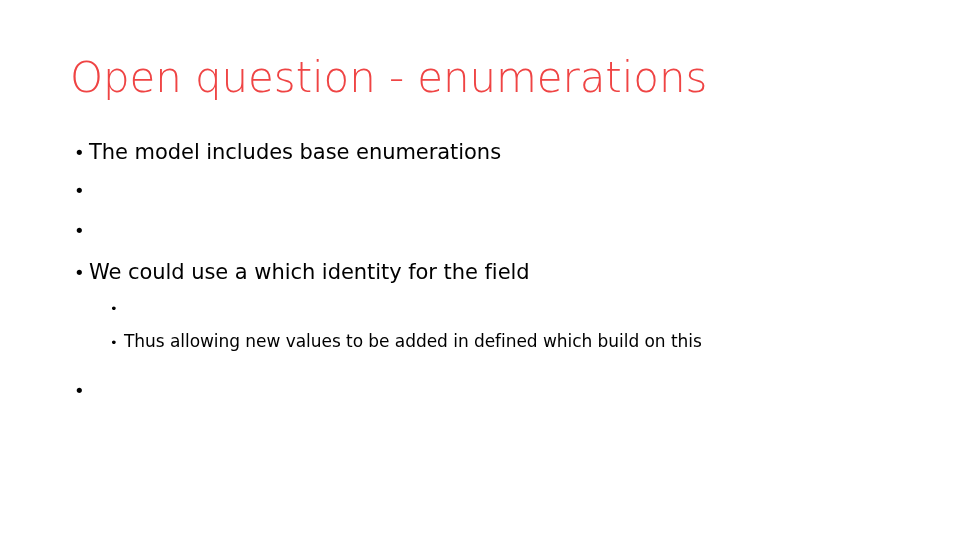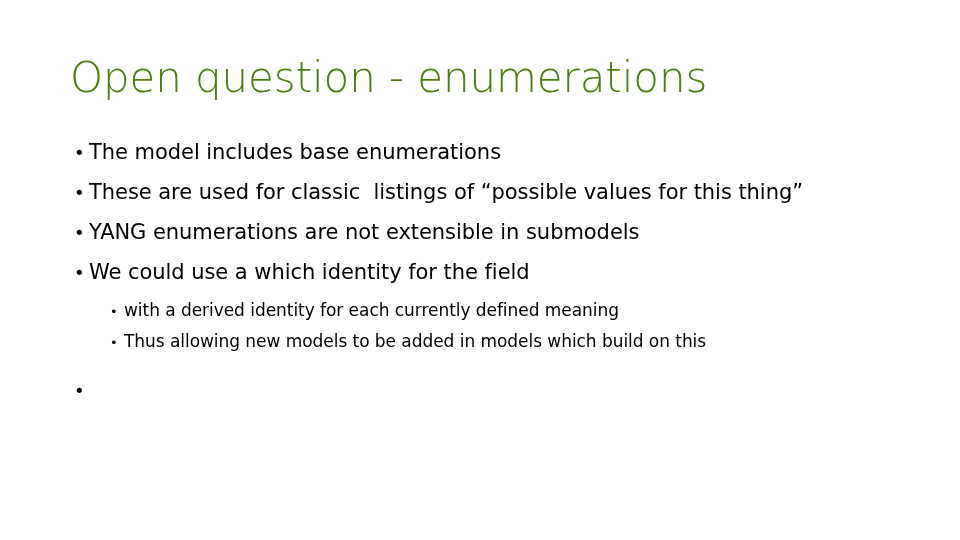--- a/index.html
+++ b/index.html
@@ -26,21 +26,21 @@
   .slide-title {
     position: absolute;
     left: 70px;
     top: 56px;
     width: 830px;
     font-family: "DejaVu Sans", sans-serif;
     font-size: 42px;
     font-weight: 300;
     line-height: 1.05;
     letter-spacing: -0.1px;
-    color: #4d7c0f;
+    color: #ef4444;
     white-space: nowrap;
   }
 
   
   .body-block {
     position: absolute;
     left: 68px;
     top: 142px;
     width: 860px;
   }
@@ -108,41 +108,38 @@
 
   <div class="body-block">
 
     <div class="bullet lvl1">
       <span class="glyph">•</span>
       <span class="text">The model includes base enumerations</span>
     </div>
 
     <div class="bullet lvl1">
       <span class="glyph">•</span>
-      <span class="text">These are used for classic  listings of “possible values for this thing”</span>
     </div>
 
     <div class="bullet lvl1">
       <span class="glyph">•</span>
-      <span class="text">YANG enumerations are not extensible in submodels</span>
     </div>
 
     <div class="bullet lvl1">
       <span class="glyph">•</span>
       <span class="text">We could use a which identity for the field</span>
     </div>
 
     <div class="bullet lvl2">
       <span class="glyph">•</span>
-      <span class="text">with a derived identity for each currently defined meaning</span>
     </div>
 
     <div class="bullet lvl2">
       <span class="glyph">•</span>
-      <span class="text">Thus allowing new models to be added in models which build on this</span>
+      <span class="text">Thus allowing new values to be added in defined which build on this</span>
     </div>
 
     <div class="bullet lvl1 spaced-above">
       <span class="glyph">•</span>
     </div>
 
   </div>
 </div>
 
 </body></html>

